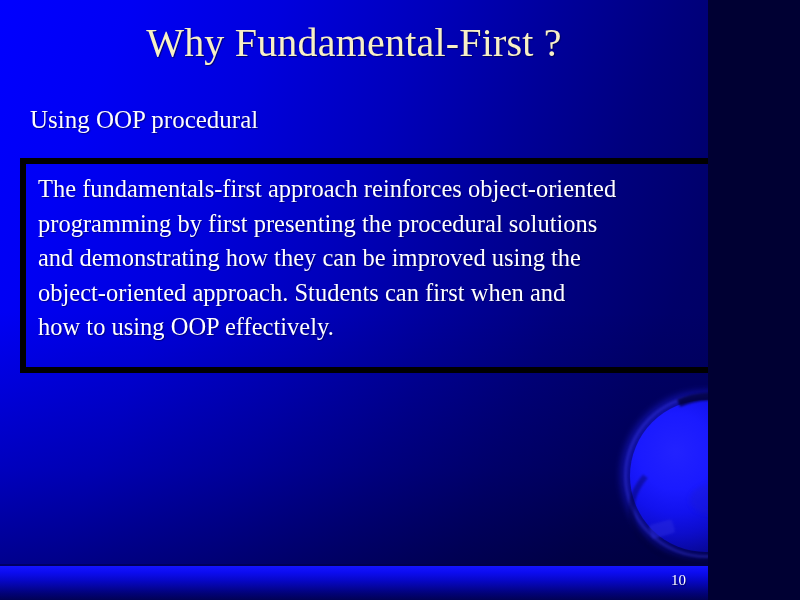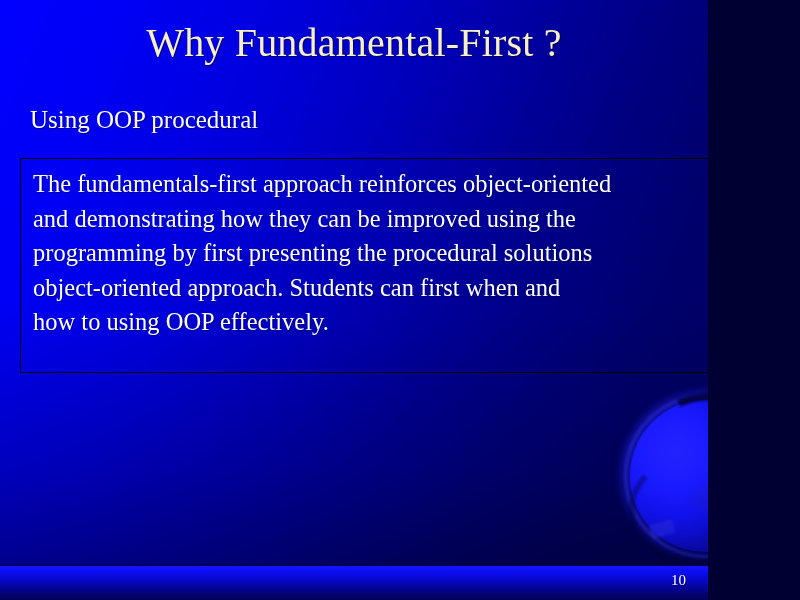--- a/index.html
+++ b/index.html
@@ -208,21 +208,21 @@
   }
 
   
   .bodybox {
     position: absolute;
     left: 20px;
     top: 158px;
     width: 760px;
     height: 215px;
     box-sizing: border-box;
-    border: 1px solid #000000;
+    border: 6px solid #000000;
     padding: 8px 10px 6px 12px;
   }
   .bodybox p {
     margin: 0;
     font-size: 24.5px;
     line-height: 34.6px;
     color: #ffffff;
     text-shadow: 1px 1px 1px rgba(0,0,60,0.55);
     white-space: nowrap;
   }
@@ -263,21 +263,21 @@
 
   <div class="bottom-band-cap"></div>
   <div class="bottom-band"></div>
 
   <div class="title">Why Fundamental-First ?</div>
 
   <div class="lead">Using OOP procedural</div>
 
   <div class="bodybox">
     <p>The fundamentals-first approach reinforces object-oriented</p>
+    <p>programming by first presenting the procedural solutions</p>
     <p>and demonstrating how they can be improved using the</p>
-    <p>programming by first presenting the procedural solutions</p>
     <p>object-oriented approach. Students can first when and</p>
     <p>how to using OOP effectively.</p>
   </div>
 
   <div class="pagenum">10</div>
 
 </div>
 
 </body></html>

